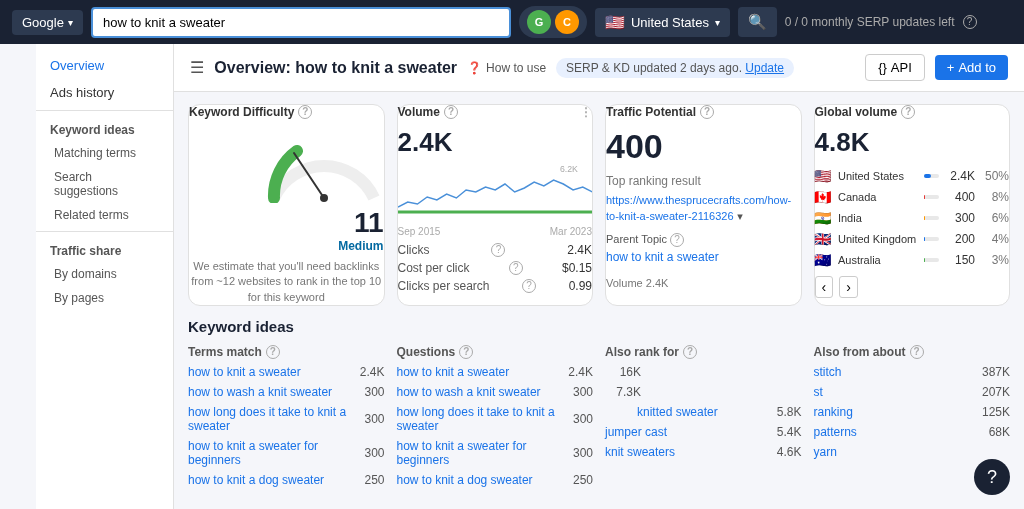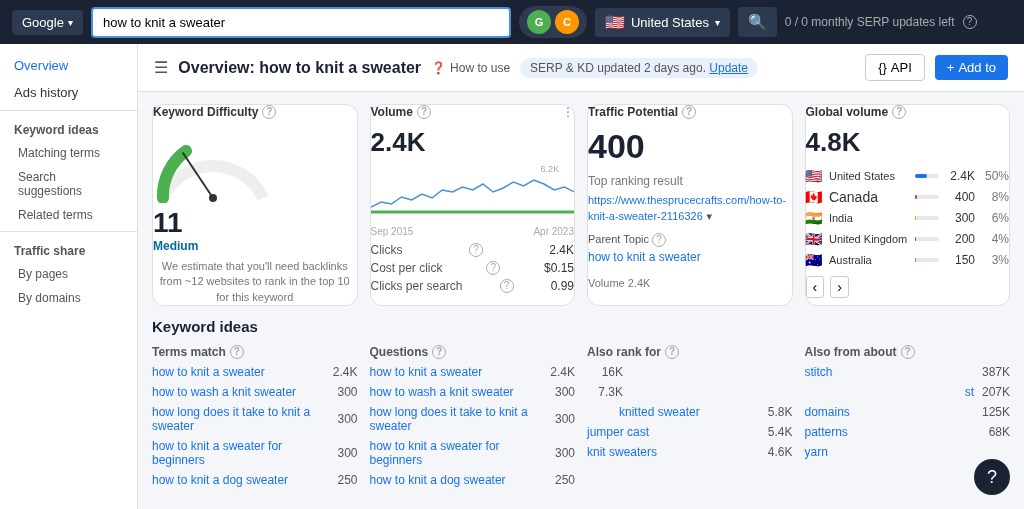--- a/index.html
+++ b/index.html
@@ -86,20 +86,21 @@
     }
 
     
     .sidebar {
       width: 138px;
       background: #fff;
       border-right: 1px solid #e0e0e0;
       padding: 8px 0;
       overflow-y: auto;
       flex-shrink: 0;
+      margin-left: 36px;
     }
     .sidebar-item {
       padding: 6px 14px;
       font-size: 13px;
       cursor: pointer;
       color: #333;
     }
     .sidebar-item.active { color: #1a73e8; font-weight: 500; }
     .sidebar-section-title {
       padding: 8px 14px 4px;
@@ -292,24 +293,24 @@
       <span>Search suggestions</span>
     </div>
     <div class="sidebar-sub">
       <span>Related terms</span>
     </div>
     <hr class="divider">
     <div class="sidebar-section-title">
       <span>Traffic share</span>
     </div>
     <div class="sidebar-sub">
+      <span>By domains</span>
+    </div>
+    <div class="sidebar-sub">
       <span>By pages</span>
-    </div>
-    <div class="sidebar-sub">
-      <span>By domains</span>
     </div>
   </div>
 
   <div class="content">
 
     <div class="sub-header">
       <span class="menu-icon">☰</span>
       <span class="page-title">Overview: how to knit a sweater</span>
       <div class="how-to-use">
         <span>❓</span>
@@ -330,21 +331,21 @@
       </button>
     </div>
 
     <div class="cards-row">
 
       <div class="card">
         <div class="card-title">
           <span>Keyword Difficulty</span>
           <span class="info-icon">?</span>
         </div>
-        <div style="display:flex;flex-direction:column;align-items:flex-start;">
+        <div style="display:flex;flex-direction:column;align-items:flex-end;">
           <div class="gauge-wrap">
             <svg class="gauge-svg" viewBox="0 0 120 70">
 
               <path d="M10,65 A55,55 0 0,1 110,65" fill="none" stroke="#eee" stroke-width="12"></path>
 
               <path d="M10,65 A55,55 0 0,1 33,18" fill="none" stroke="#4caf50" stroke-width="12" stroke-linecap="round"></path>
 
               <line x1="60" y1="65" x2="30" y2="20" stroke="#333" stroke-width="2" stroke-linecap="round"></line>
               <circle cx="60" cy="65" r="4" fill="#333"></circle>
             </svg>
@@ -364,21 +365,21 @@
         <div class="vol-num">2.4K</div>
         <div class="mini-chart">
           <svg width="100%" height="60" viewBox="0 0 200 60" preserveAspectRatio="none">
             <text x="185" y="10" font-size="9" fill="#aaa" text-anchor="end">6.2K</text>
             <polyline points="0,45 10,40 20,42 30,35 40,38 50,32 60,36 70,28 80,30 90,25 100,28 110,22 120,30 130,26 140,20 150,24 160,18 170,22 180,28 190,25 200,30" fill="none" stroke="#4a90d9" stroke-width="1.5"></polyline>
             <line x1="0" y1="50" x2="200" y2="50" stroke="#4caf50" stroke-width="3"></line>
           </svg>
         </div>
         <div style="display:flex;justify-content:space-between;font-size:10px;color:#aaa;margin-bottom:6px;">
           <span>Sep 2015</span>
-          <span>Apr 2023</span>
+          <span>Mar 2023</span>
         </div>
         <div class="vol-stats">
           <div class="vol-row">
             <span>Clicks</span>
             <span class="info-icon">?</span>
             <span>2.4K</span>
           </div>
           <div class="vol-row">
             <span>Cost per click</span>
             <span class="info-icon">?</span>
@@ -427,21 +428,21 @@
       <span style="font-size:14px;">🇺🇸</span>
       <span style="min-width:80px;font-size:11px;">United States</span>
       <div class="country-bar-wrap">
         <div class="country-bar " style="width:50%;"></div>
       </div>
       <span class="country-num-val">2.4K</span>
       <span class="country-pct">50%</span>
     </li>
             <li class="country-row">
       <span style="font-size:14px;">🇨🇦</span>
-      <span style="min-width:80px;font-size:14px;">Canada</span>
+      <span style="min-width:80px;font-size:11px;">Canada</span>
       <div class="country-bar-wrap">
         <div class="country-bar canada" style="width:8%;"></div>
       </div>
       <span class="country-num-val">400</span>
       <span class="country-pct">8%</span>
     </li>
             <li class="country-row">
       <span style="font-size:14px;">🇮🇳</span>
       <span style="min-width:80px;font-size:11px;">India</span>
       <div class="country-bar-wrap">
@@ -558,25 +559,25 @@
           <div class="ideas-col">
             <div class="ideas-col-title">
               <span>Also from about</span> 
               <span class="info-icon">?</span>
             </div>
             <div class="ideas-row">
         <a class="ideas-link" style="text-decoration:none;">stitch</a>
         <span class="ideas-val">387K</span>
       </div>
             <div class="ideas-row">
-        <a class="ideas-link" style="text-decoration:none;text-align:right;">st</a>
+        <a class="ideas-link" style="text-decoration:none;">st</a>
         <span class="ideas-val">207K</span>
       </div>
             <div class="ideas-row">
-        <a class="ideas-link" style="text-decoration:none;">domains</a>
+        <a class="ideas-link" style="text-decoration:none;">ranking</a>
         <span class="ideas-val">125K</span>
       </div>
             <div class="ideas-row">
         <a class="ideas-link" style="text-decoration:none;">patterns</a>
         <span class="ideas-val">68K</span>
       </div>
             <div class="ideas-row">
         <a class="ideas-link" style="text-decoration:none;">yarn</a>
         <span class="ideas-val"></span>
       </div>

